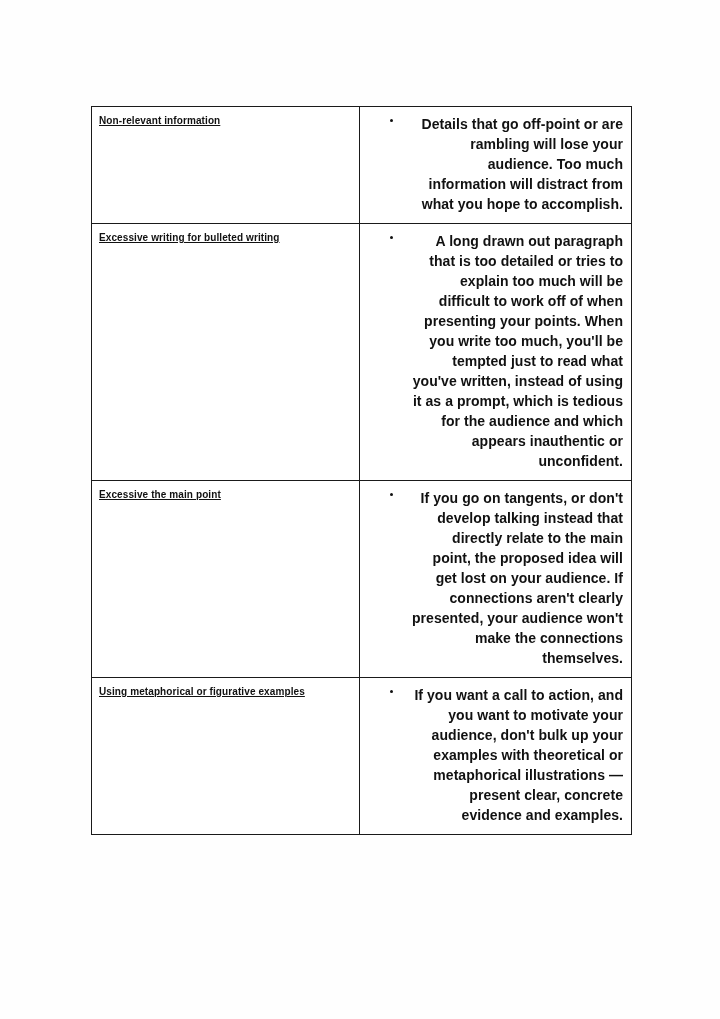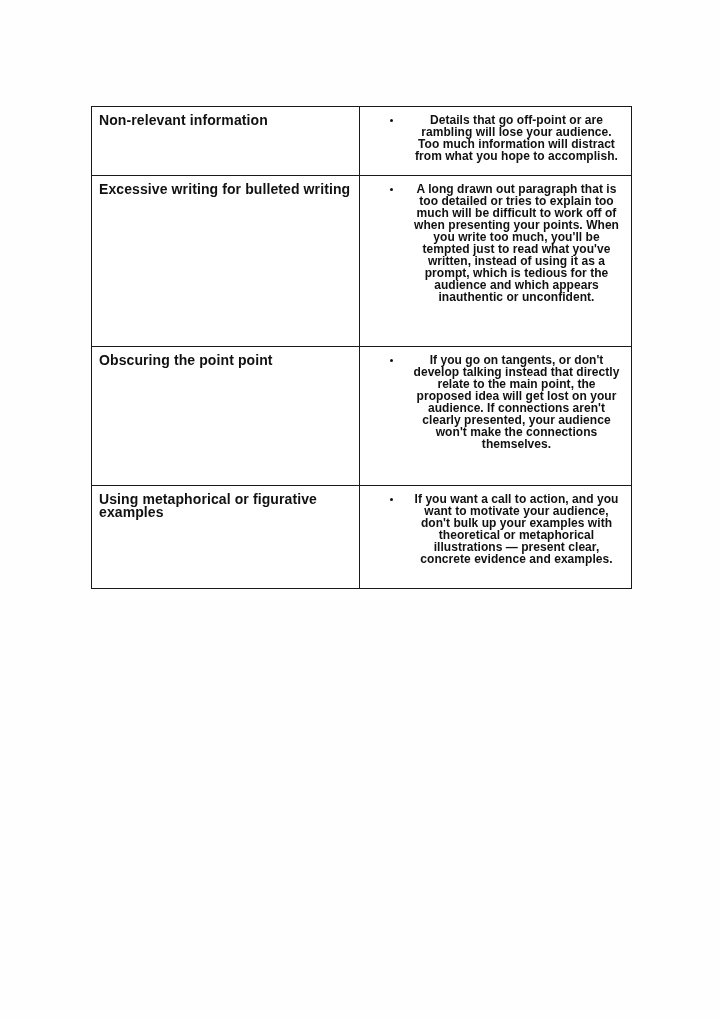--- a/index.html
+++ b/index.html
@@ -47,45 +47,46 @@
   td.col-label {
     width: 267px;
   }
 
   td.col-detail {
     width: 271px;
   }
 
   .label-text {
     display: block;
-    font-size: 14px;
+    font-size: 10px;
     font-weight: 700;
     line-height: 13px;
     letter-spacing: 0.1px;
     padding: 7px 6px 9px 7px;
     color: #111111;
+    text-decoration: underline;
     -webkit-font-smoothing: none;
   }
 
   
   ul.detail-list {
     list-style: none;
     margin: 0;
     padding: 7px 8px 9px 0;
   }
 
   ul.detail-list li {
     position: relative;
     padding-left: 50px;
-    font-size: 12px;
+    font-size: 14px;
     font-weight: 700;
-    line-height: 12px;
+    line-height: 20px;
     letter-spacing: 0.05px;
     color: #111111;
-    text-align: center;
+    text-align: right;
   }
 
   .bullet-marker {
     position: absolute;
     left: 30px;
     top: 5px;
     width: 3.4px;
     height: 3.4px;
     border-radius: 50%;
     background: #111111;
@@ -129,21 +130,21 @@
               <li>
                 <span class="bullet-marker"></span>
                 <span>A long drawn out paragraph that is too detailed or tries to explain too much will be difficult to work off of when presenting your points. When you write too much, you'll be tempted just to read what you've written, instead of using it as a prompt, which is tedious for the audience and which appears inauthentic or unconfident.</span>
               </li>
             </ul>
           </td>
         </tr>
 
         <tr class="row-3">
           <td class="col-label">
-            <span class="label-text">Obscuring the point point</span>
+            <span class="label-text">Excessive the main point</span>
           </td>
           <td class="col-detail">
             <ul class="detail-list">
               <li>
                 <span class="bullet-marker"></span>
                 <span>If you go on tangents, or don't develop talking instead that directly relate to the main point, the proposed idea will get lost on your audience. If connections aren't clearly presented, your audience won't make the connections themselves.</span>
               </li>
             </ul>
           </td>
         </tr>

